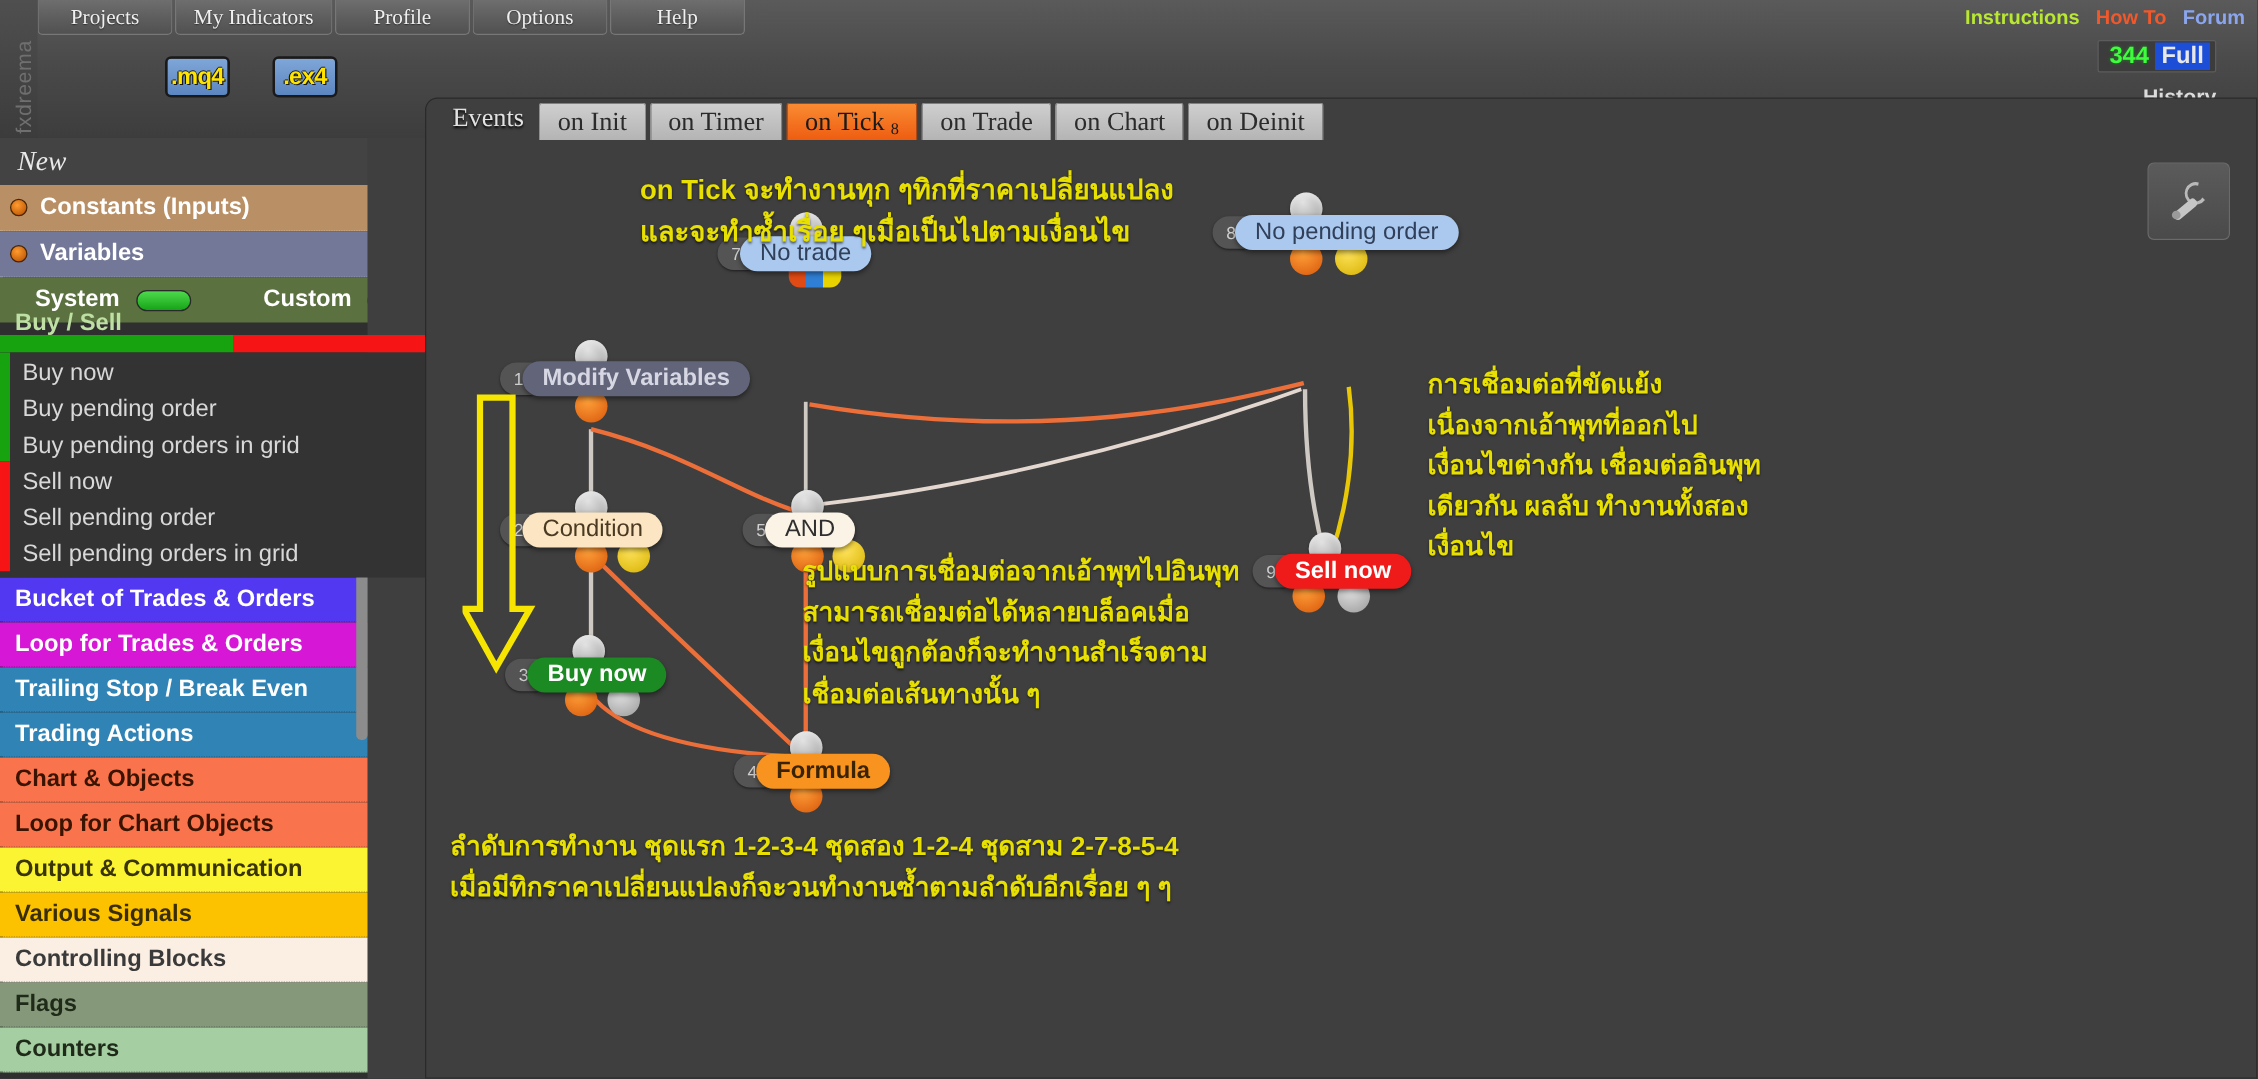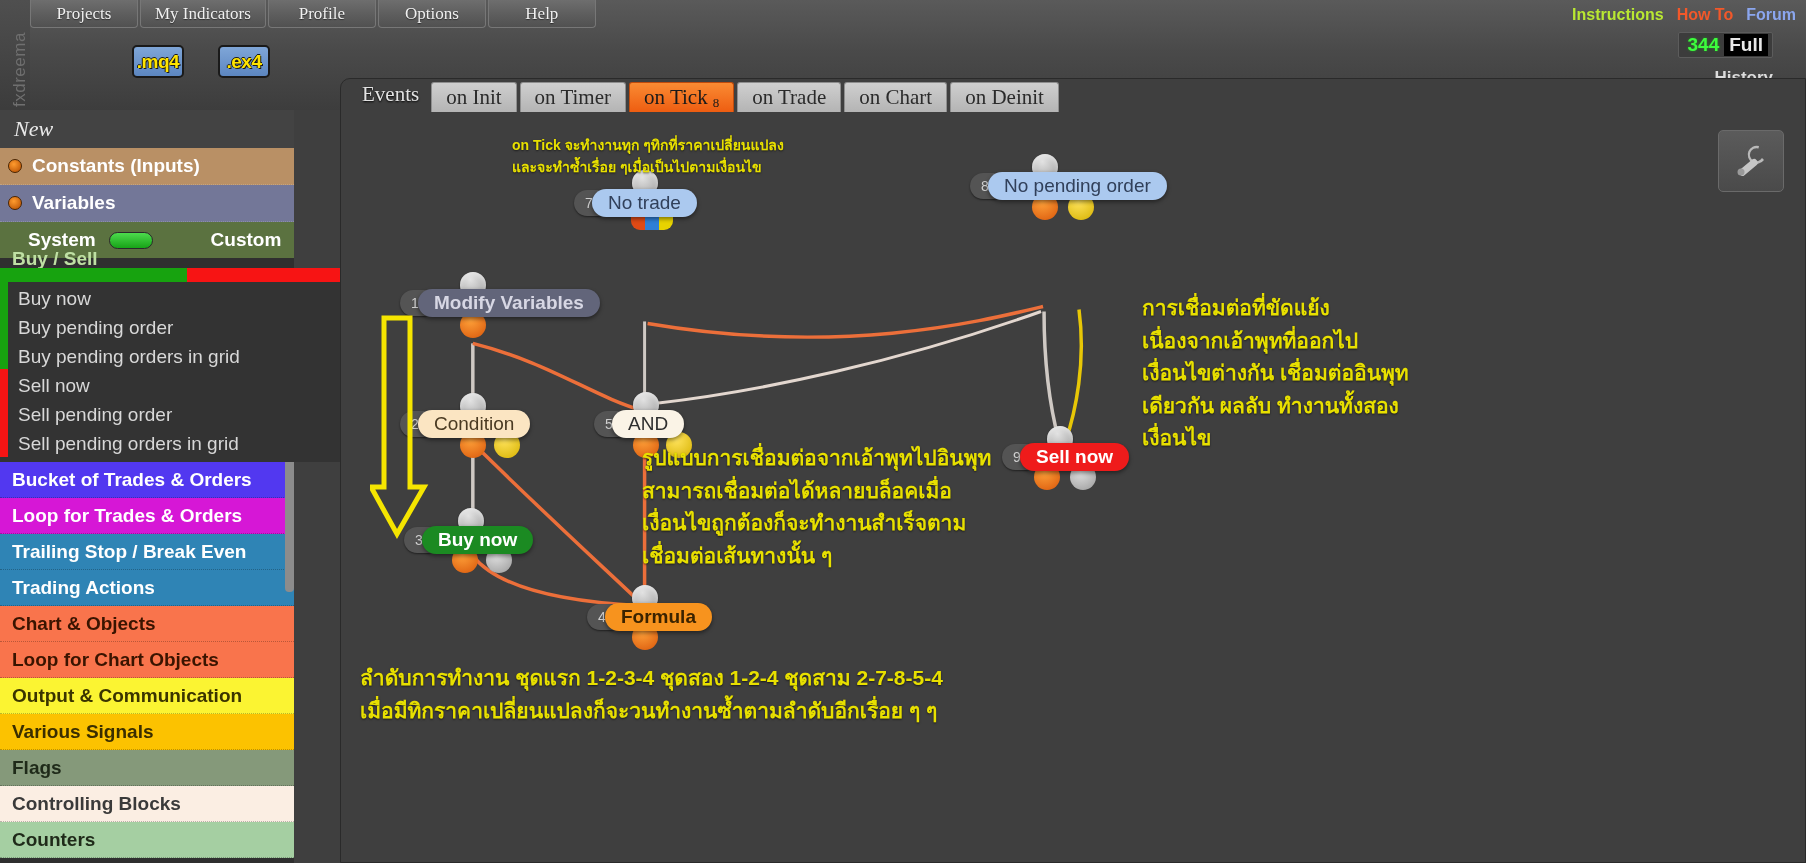--- a/index.html
+++ b/index.html
@@ -60,21 +60,21 @@
   .link-howto { color: #f2582a; }
   .link-forum { color: #8ba6ee; }
 
   .counter-box {
     position: absolute; right: 33px; top: 32px;
     display: flex; align-items: center;
     background: #3c3c3c; border: 1px solid #5c5c5c; border-radius: 2px;
     padding: 1px 4px;
   }
   .counter-num { color: #3dfd3d; font-weight: bold; font-size: 19px; padding: 0 5px; text-shadow: 0 0 3px rgba(0,255,0,.4); }
-  .counter-full { color: #e8e8e8; font-weight: bold; font-size: 19px; padding: 0 5px; background:#000000; }
+  .counter-full { color: #e8e8e8; font-weight: bold; font-size: 19px; padding: 0 5px; background:#1d4ed8; }
   .history-label {
     position: absolute; right: 33px; top: 68px;
     color: #dcdcdc; font-weight: bold; font-size: 17px;
     font-family: "Liberation Sans", sans-serif;
   }
 
   
   .event-panel {
     position: absolute; left: 340px; top: 78px; right: 0; bottom: 0;
     background: #3f3f3f;
@@ -202,21 +202,21 @@
   .p-orange { background: radial-gradient(circle at 40% 30%, #ffa23a, #d8560a); }
   .p-yellow { background: radial-gradient(circle at 40% 30%, #ffe35c, #d6b100); }
   .p-multi  { background: linear-gradient(90deg,#e04a15 0 33%, #2f7fd6 33% 66%, #e8d300 66% 100%); }
 
   .note {
     position: absolute; color: #e8e000; font-weight: bold;
     font-family: "Liberation Sans", sans-serif; z-index: 4;
     line-height: 1.55; white-space: pre-line;
     text-shadow: 0 1px 2px rgba(0,0,0,.6);
   }
-  .note-top    { left: 170px; top: 23px;  font-size: 14px; }
+  .note-top    { left: 170px; top: 23px;  font-size: 22px; }
   .note-right  { left: 800px; top: 180px; font-size: 21px; }
   .note-mid    { left: 300px; top: 330px; font-size: 21px; }
   .note-bottom { left: 18px;  top: 550px; font-size: 21px; }
 
   .arrow-down { position: absolute; left: 28px; top: 200px; z-index: 4; }
 
   .tool-btn {
     position: absolute; right: 20px; top: 18px; width: 66px; height: 62px;
     background: linear-gradient(180deg,#5b5b5b,#4a4a4a);
     border: 1px solid #6a6a6a; border-radius: 5px; z-index: 6;
@@ -324,22 +324,22 @@
     </div>
 
     <div class="cat-row" style="background:#5238f0;color:#ffffff">Bucket of Trades &amp; Orders</div>
     <div class="cat-row" style="background:#d617d6;color:#ffffff">Loop for Trades &amp; Orders</div>
     <div class="cat-row" style="background:#2f84b5;color:#ffffff">Trailing Stop / Break Even</div>
     <div class="cat-row" style="background:#2f84b5;color:#ffffff">Trading Actions</div>
     <div class="cat-row" style="background:#f9744c;color:#3a1400">Chart &amp; Objects</div>
     <div class="cat-row" style="background:#f9744c;color:#3a1400">Loop for Chart Objects</div>
     <div class="cat-row" style="background:#fbf432;color:#3a3400">Output &amp; Communication</div>
     <div class="cat-row" style="background:#fcc200;color:#3a2e00">Various Signals</div>
+    <div class="cat-row" style="background:#fbeee3;color:#3a3a3a">Controlling Blocks</div>
     <div class="cat-row" style="background:#85997a;color:#1f2a19">Flags</div>
-    <div class="cat-row" style="background:#fbeee3;color:#3a3a3a">Controlling Blocks</div>
     <div class="cat-row" style="background:#a5cfa2;color:#1f2a19">Counters</div>
   </div>
 
   <div class="canvas">
 
     <svg class="wires" viewBox="0 0 1464 751" preserveAspectRatio="none">
 
       <path d="M131,232 C131,270 131,280 131,300" stroke="#cfc9c4" stroke-width="3.5" fill="none"></path>
 
       <path d="M131,232 C210,252 250,285 303,300" stroke="#ec6f3a" stroke-width="3.5" fill="none"></path>

